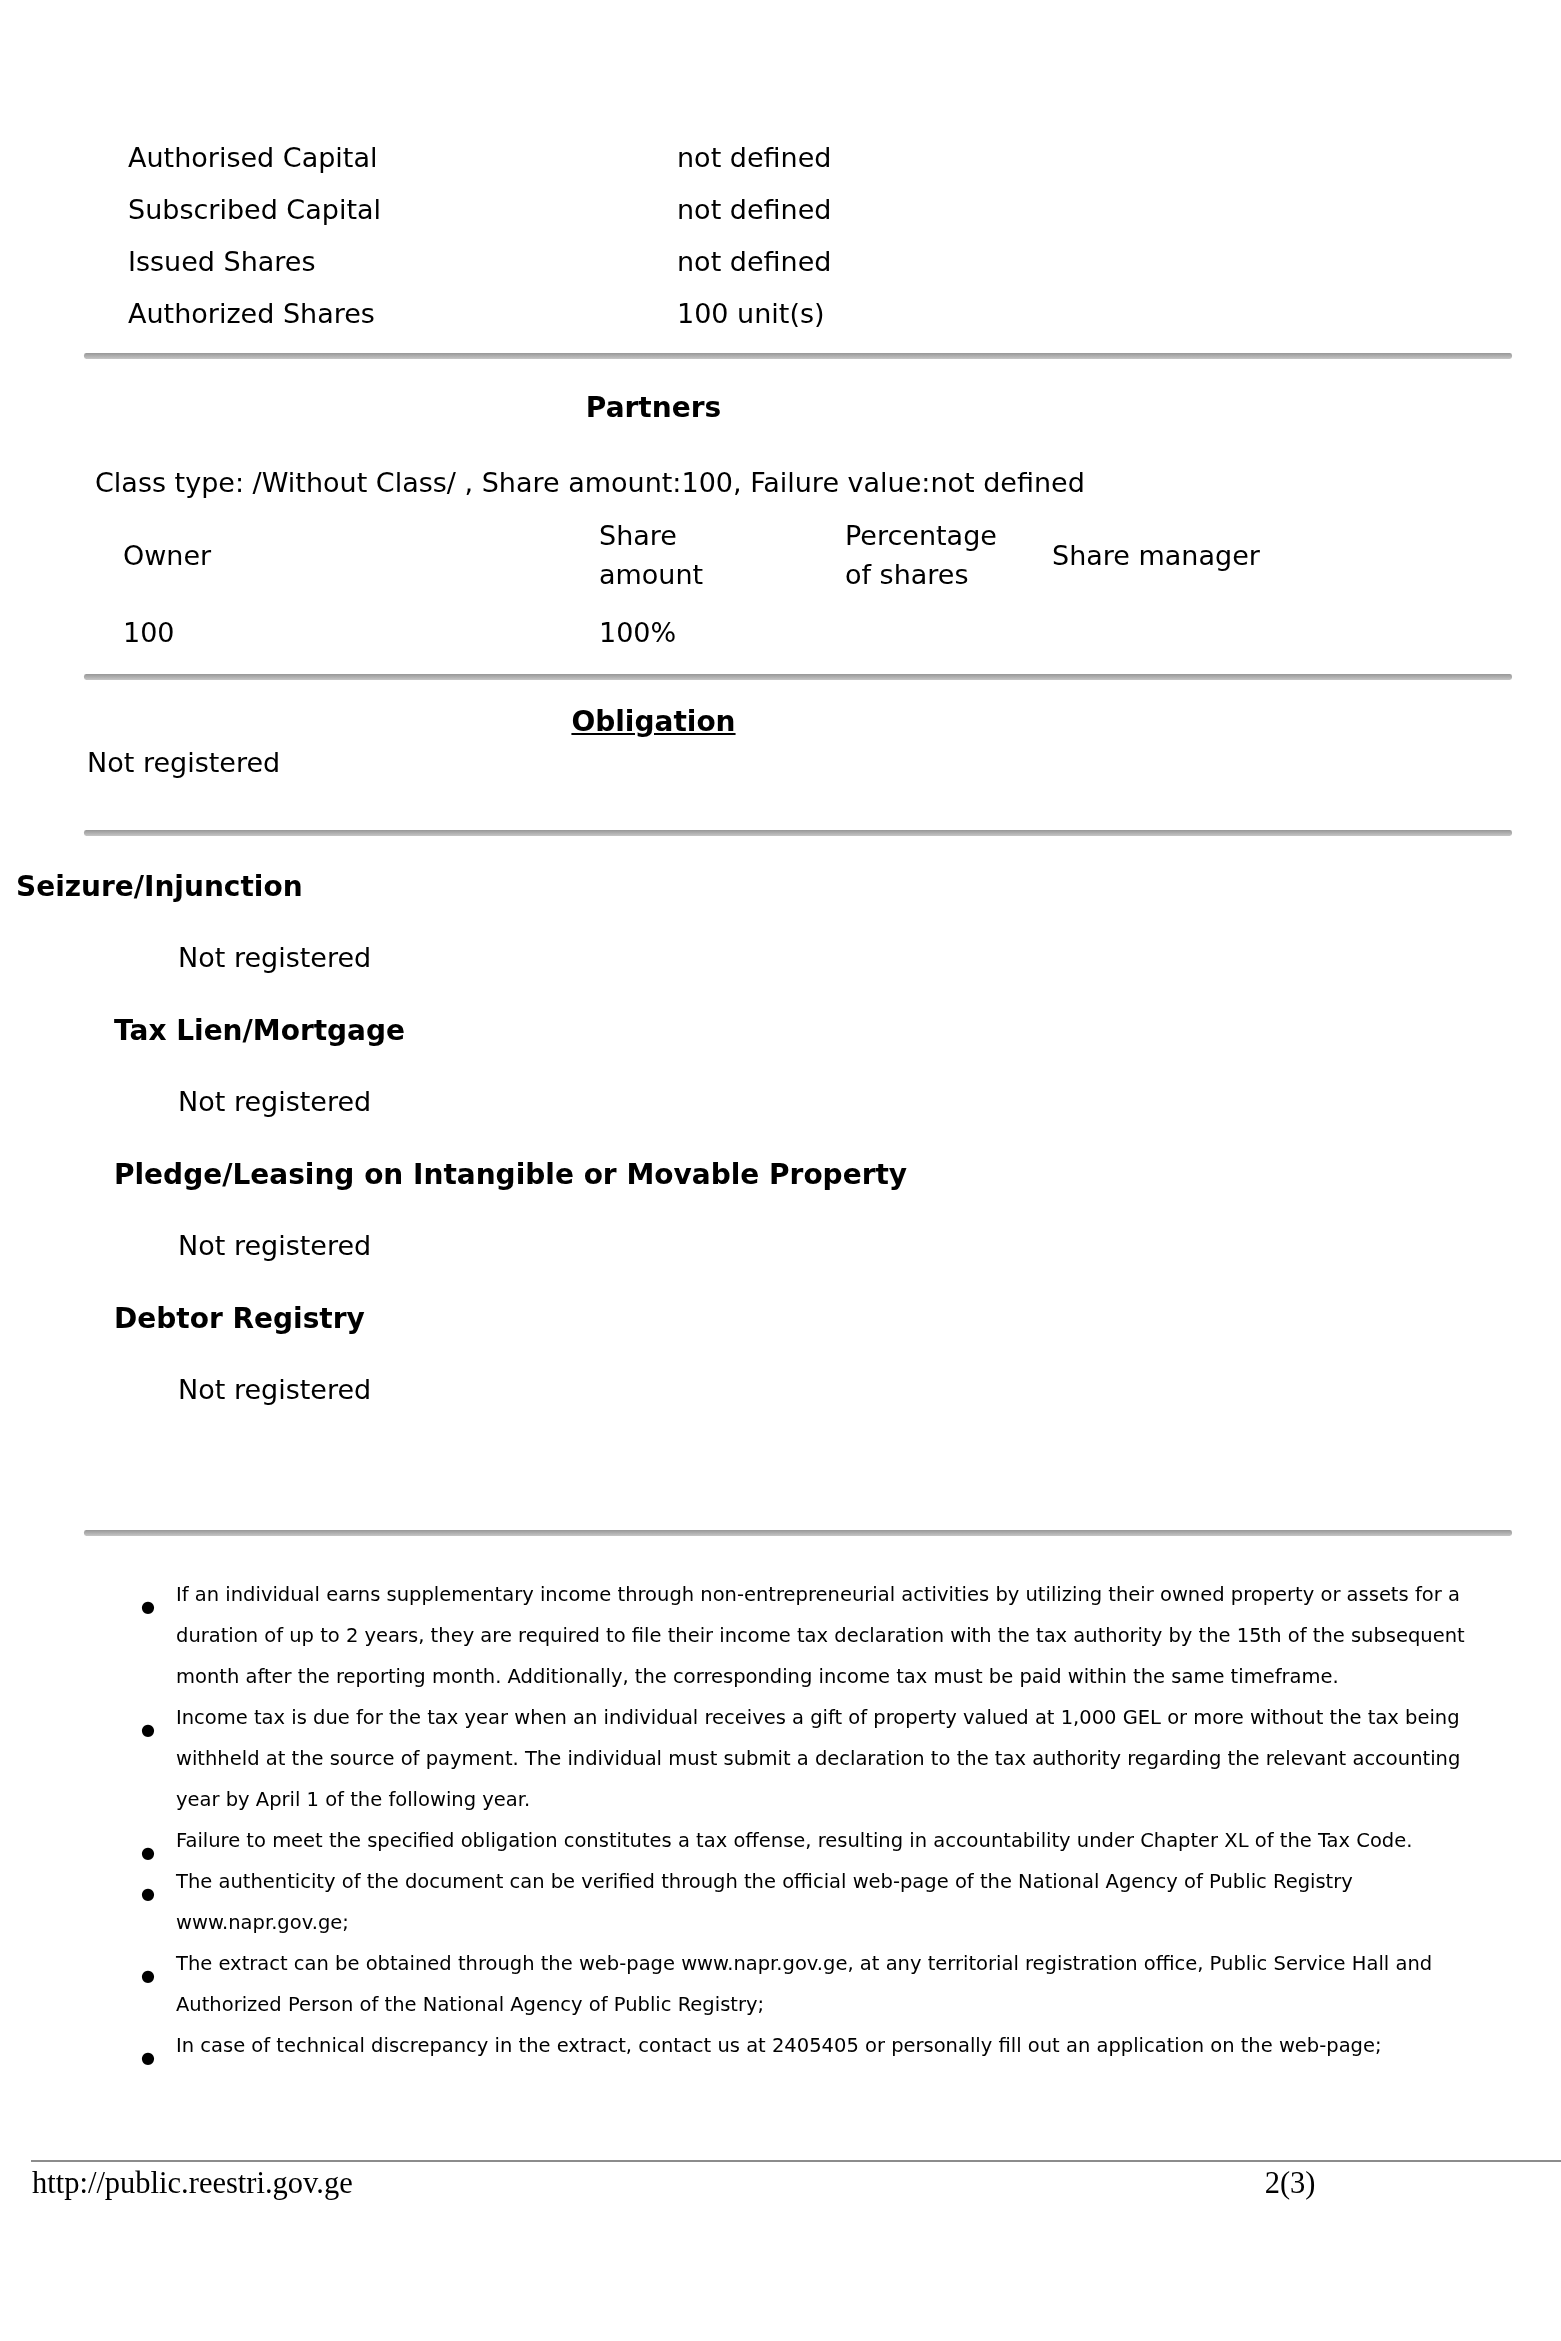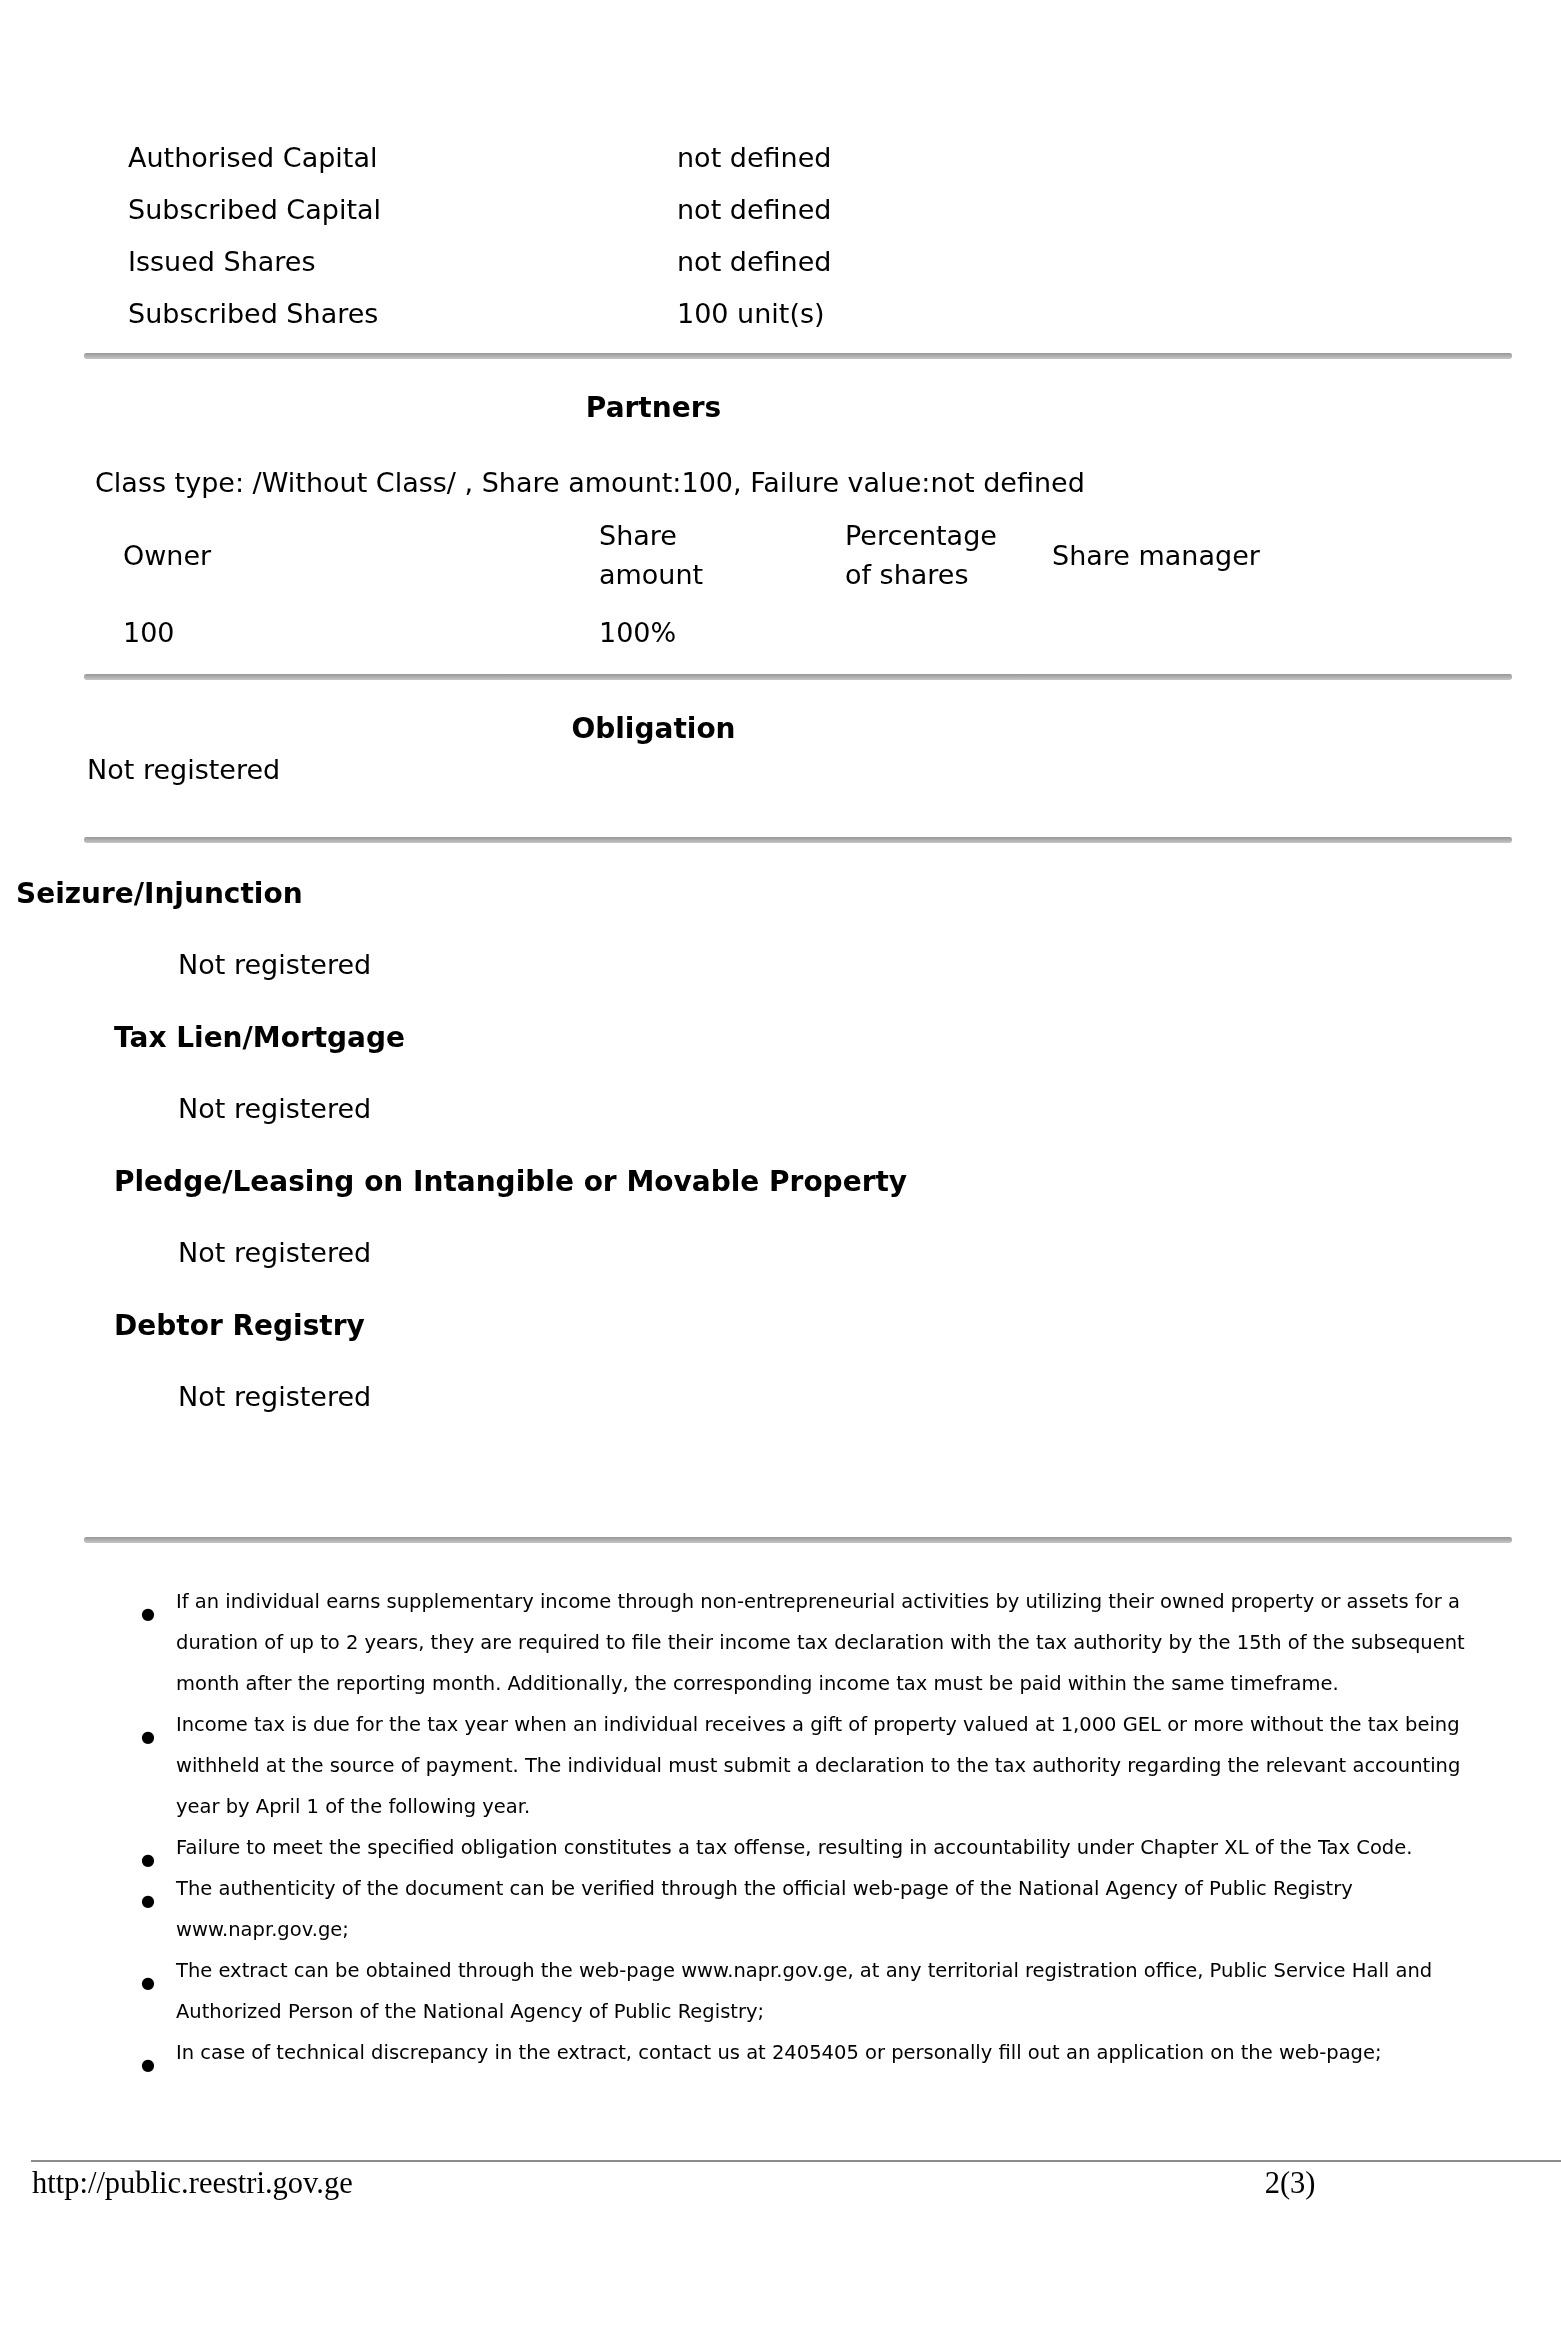--- a/index.html
+++ b/index.html
@@ -53,21 +53,21 @@
     align-items:center;
     row-gap:19px;
     font-size:27px;
   }
   .ptable .hcell { line-height:39px; }
   .hcell-share-amount { max-width:165px; }
   .hcell-percentage  { max-width:177px; }
   .ptable .dcell { line-height:40px; }
   .owner-text { max-width:305px; }
 
-  .obligation-heading { margin-top:32px; }
+  .obligation-heading { margin-top:25px;text-decoration:underline; }
   .obligation-status {
     margin-top:7.3px;
     margin-left:87px;
     font-size:27px;
     line-height:32px;
   }
 
   
   .section-title {
     margin-left:114px;
@@ -137,21 +137,21 @@
     </div>
     <div class="info-row">
       <div class="info-label">Subscribed Capital</div>
       <div class="info-value">not defined</div>
     </div>
     <div class="info-row">
       <div class="info-label">Issued Shares</div>
       <div class="info-value">not defined</div>
     </div>
     <div class="info-row">
-      <div class="info-label">Subscribed Shares</div>
+      <div class="info-label">Authorized Shares</div>
       <div class="info-value">100 unit(s)</div>
     </div>
   </div>
 
   <div class="rule rule-1"></div>
 
   <div class="center-heading">Partners</div>
   <div class="class-line">Class type: /Without Class/ , Share amount:100, Failure value:not defined</div>
 
   <div class="ptable">

